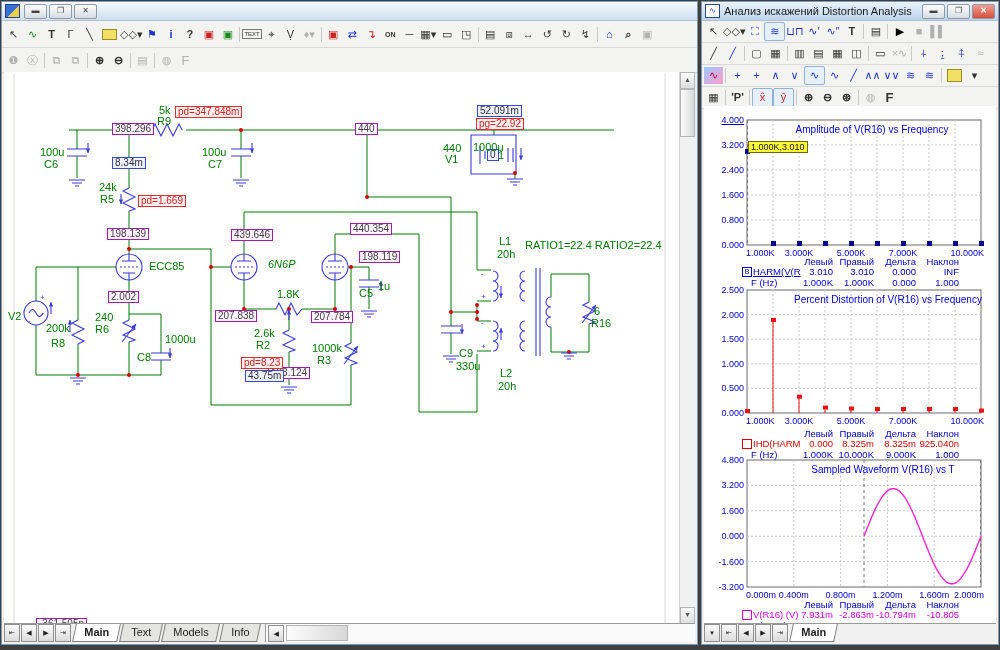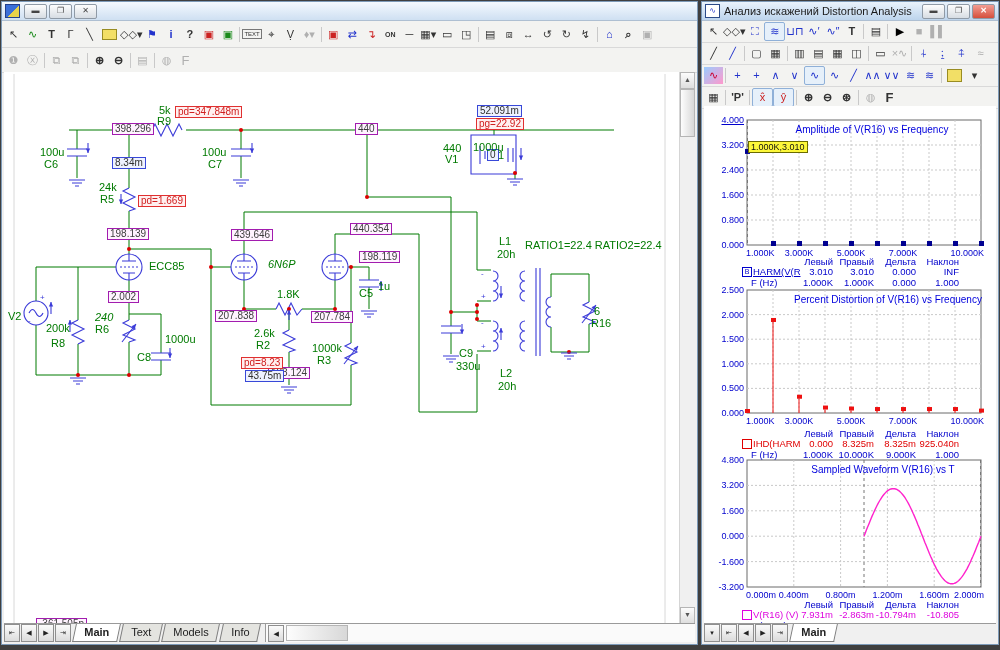--- a/index.html
+++ b/index.html
@@ -267,21 +267,21 @@
         <span class="gl" style="left: 95px; top: 110px;">24k</span>
         <span class="gl" style="left: 96px; top: 122px;">R5</span>
         <span class="gl" style="left: 198px; top: 75px;">100u</span>
         <span class="gl" style="left: 204px; top: 87px;">C7</span>
         <span class="gl" style="left: 439px; top: 71px;">440</span>
         <span class="gl" style="left: 441px; top: 82px;">V1</span>
         <span class="gl" style="left: 469px; top: 70px;">1000u</span>
         <span class="gl" style="left: 494px; top: 78px;">1</span>
         <span class="gl" style="left: 145px; top: 189px;">ECC85</span>
         <span class="gl" style="left: 264px; top: 187px; font-style: italic;">6N6P</span>
-        <span class="gl" style="left: 91px; top: 240px; font-style: italic;">240</span>
+        <span class="gl" style="left: 91px; top: 240px;">240</span>
         <span class="gl" style="left: 91px; top: 252px;">R6</span>
         <span class="gl" style="left: 161px; top: 262px;">1000u</span>
         <span class="gl" style="left: 133px; top: 280px;">C8</span>
         <span class="gl" style="left: 273px; top: 217px;">1.8K</span>
         <span class="gl" style="left: 250px; top: 256px;">2.6k</span>
         <span class="gl" style="left: 252px; top: 268px;">R2</span>
         <span class="gl" style="left: 308px; top: 271px;">1000k</span>
         <span class="gl" style="left: 313px; top: 283px;">R3</span>
         <span class="gl" style="left: 355px; top: 216px;">C5</span>
         <span class="gl" style="left: 374px; top: 209px;">1u</span>

